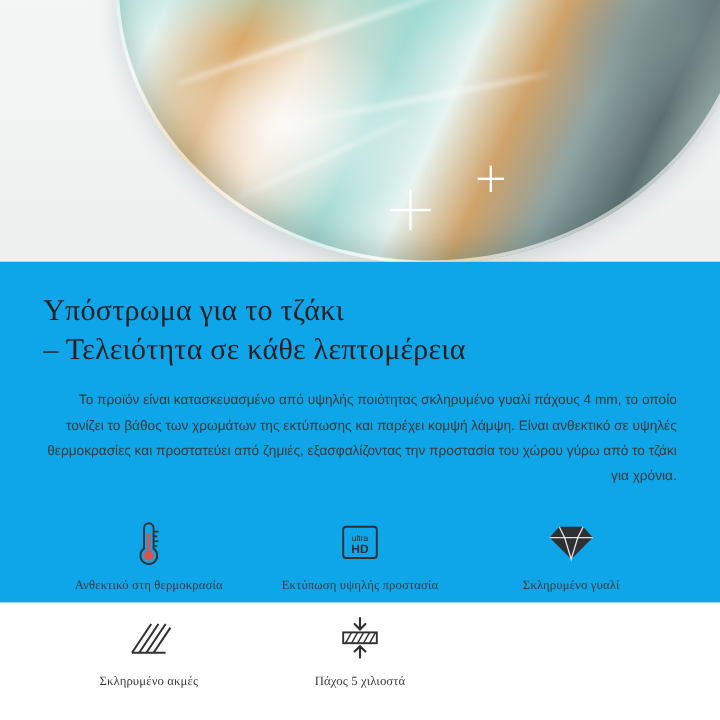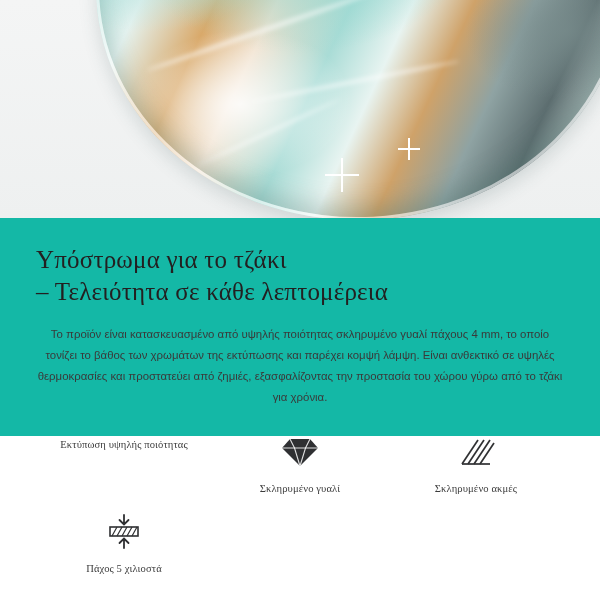--- a/index.html
+++ b/index.html
@@ -4,22 +4,22 @@
 <style>
   * { box-sizing: border-box; margin: 0; padding: 0; }
   html, body {
     width: 600px; height: 600px;
     font-family: "Liberation Serif", serif;
     background: #ffffff;
     overflow: hidden;
   }
   .page {
     position: relative;
-    width: 600px; height: 436px;
-    background: #14b8a6;
+    width: 600px; height: 502px;
+    background: #0ea5e9;
   }
 
   
   .hero {
     position: relative;
     width: 600px;
     height: 218px;
     overflow: hidden;
     background: #f2f3f3;
   }
@@ -106,21 +106,21 @@
   }
   .headline .l2 { display: block; }
 
   .body-copy {
     margin-top: 16px;
     font-family: "Liberation Sans", sans-serif;
     font-size: 11.4px;
     line-height: 1.85;
     color: #3a3a3a;
     max-width: 528px;
-    text-align: center;
+    text-align: right;
   }
 
   
   .features {
     margin-top: 22px;
     display: grid;
     grid-template-columns: repeat(3, 1fr);
     row-gap: 16px;
   }
   .feature {
@@ -167,23 +167,44 @@
 
     <h1 class="headline">
       <span>Υπόστρωμα για το τζάκι</span>
       <span class="l2">– Τελειότητα σε κάθε λεπτομέρεια</span>
     </h1>
 
     <p class="body-copy">Το προϊόν είναι κατασκευασμένο από υψηλής ποιότητας σκληρυμένο γυαλί πάχους 4 mm, το οποίο τονίζει το βάθος των χρωμάτων της εκτύπωσης και παρέχει κομψή λάμψη. Είναι ανθεκτικό σε υψηλές θερμοκρασίες και προστατεύει από ζημιές, εξασφαλίζοντας την προστασία του χώρου γύρω από το τζάκι για χρόνια.</p>
 
     <div class="features">
 
-
-      <div class="feature">
-        <div class="cap">Εκτύπωση υψηλής ποιότητας</div>
+      <div class="feature">
+        <div class="ico">
+          <svg width="30" height="40" viewBox="0 0 30 40">
+            <path d="M15 4a4 4 0 0 0-4 4v17.2a7 7 0 1 0 8 0V8a4 4 0 0 0-4-4z" fill="none" stroke="#2f3032" stroke-width="1.6"></path>
+            <circle cx="15" cy="31" r="4.2" fill="#d9534f"></circle>
+            <rect x="13.6" y="12" width="2.8" height="17" rx="1.4" fill="#d9534f"></rect>
+            <line x1="19.5" y1="11" x2="23" y2="11" stroke="#2f3032" stroke-width="1.3"></line>
+            <line x1="19.5" y1="15" x2="22" y2="15" stroke="#2f3032" stroke-width="1.3"></line>
+            <line x1="19.5" y1="19" x2="23" y2="19" stroke="#2f3032" stroke-width="1.3"></line>
+            <line x1="19.5" y1="23" x2="22" y2="23" stroke="#2f3032" stroke-width="1.3"></line>
+          </svg>
+        </div>
+        <div class="cap">Ανθεκτικό στη θερμοκρασία</div>
+      </div>
+
+      <div class="feature">
+        <div class="ico">
+          <svg width="40" height="40" viewBox="0 0 40 40">
+            <rect x="6" y="7" width="28" height="26" rx="2.5" fill="none" stroke="#2f3032" stroke-width="1.6"></rect>
+            <text x="20" y="18.5" text-anchor="middle" font-family="Liberation Sans, sans-serif" font-size="7" fill="#2f3032">ultra</text>
+            <text x="20" y="28.5" text-anchor="middle" font-family="Liberation Sans, sans-serif" font-size="10" font-weight="bold" fill="#2f3032">HD</text>
+          </svg>
+        </div>
+        <div class="cap">Εκτύπωση υψηλής προστασία</div>
       </div>
 
 
       <div class="feature">
         <div class="ico">
           <svg width="42" height="38" viewBox="0 0 42 38">
             <path d="M11 6 H31 L39 15 L21 33 L3 15 Z" fill="#2f3032"></path>
             <path d="M11 6 L15.5 15 L21 33 L26.5 15 L31 6" fill="none" stroke="#ffffff" stroke-width="1.1" opacity="0.85"></path>
             <path d="M3 15 H39" fill="none" stroke="#ffffff" stroke-width="1.1" opacity="0.85"></path>
           </svg>

